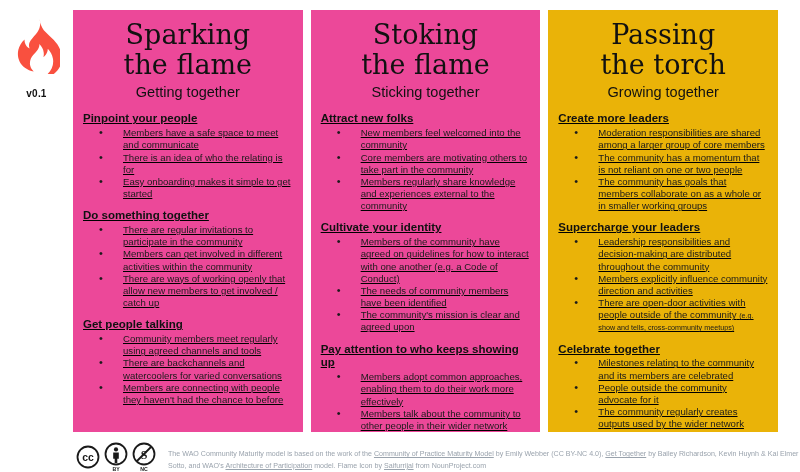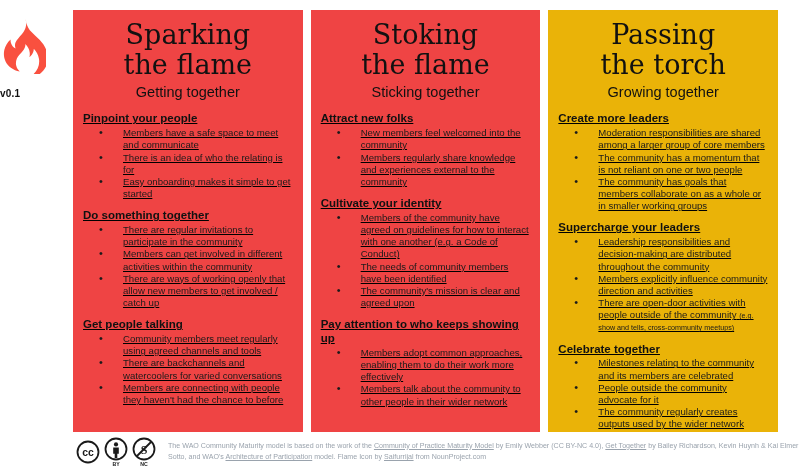--- a/index.html
+++ b/index.html
@@ -9,43 +9,43 @@
     font-family: "Liberation Sans", sans-serif;
     overflow: hidden;
   }
   .page { position: relative; width: 800px; height: 472px; background: #fff; }
 
   
   .brand {
     position: absolute; left: 0; top: 10px;
     width: 73px; height: 110px;
     display: flex; flex-direction: column;
-    align-items: flex-start; justify-content: flex-start;
+    align-items: center; justify-content: flex-start;
   }
   .flame-icon { width: 46px; height: 56px; display: block; margin-top: 8px; }
   .version {
     margin-top: 14px;
     font-size: 10px; font-weight: bold; color: #111;
     letter-spacing: .2px;
   }
 
   
   .columns {
     position: absolute; left: 73px; top: 10px;
     width: 705px; height: 422px;
     display: flex; gap: 8px;
   }
   .col {
     flex: 1 1 0;
     padding: 10px 10px 8px 10px;
     display: flex; flex-direction: column;
     overflow: hidden;
   }
-  .col-1 { background: #ef4444; }
-  .col-2 { background: #ef4444; }
+  .col-1 { background: #ec4899; }
+  .col-2 { background: #ec4899; }
   .col-3 { background: #eab308; }
 
   .col-head { text-align: center; margin-bottom: 12px; }
   .col-title {
     font-family: "DejaVu Serif", "Liberation Serif", serif;
     font-size: 27px; line-height: 1.12;
     color: #111; font-weight: normal;
     white-space: pre-line;
   }
   .col-sub {
@@ -72,21 +72,21 @@
     content: "\2022";
     position: absolute; left: 16px; top: -1px;
     font-size: 11px; color: #1a1a1a;
   }
   .tiny { font-size: 7.2px; }
 
   
   .footer {
     position: absolute; left: 0; bottom: 0;
     width: 800px; height: 40px;
-    display: flex; align-items: center;
+    display: flex; align-items: flex-end;
     padding-left: 76px;
   }
   .cc-badges { display: flex; align-items: center; gap: 4px; margin-right: 12px; }
   .cc-badge { display: block; }
   .footer-text {
     font-size: 7.1px; line-height: 1.62; color: #9aa3ad;
     max-width: 640px;
   }
   .footer-text a, .lnk {
     color: #9aa3ad; text-decoration: underline;
@@ -141,20 +141,21 @@
     <div class="col col-2">
       <div class="col-head">
         <div class="col-title">Stoking
 the flame</div>
         <div class="col-sub">Sticking together</div>
       </div>
       <div class="section">
         <div class="section-title">Attract new folks</div>
         <ul class="bullets">
           <li>New members feel welcomed into the community</li>
+          <li>Core members are motivating others to take part in the community</li>
           <li>Members regularly share knowledge and experiences external to the community</li>
         </ul>
       </div>
       <div class="section">
         <div class="section-title">Cultivate your identity</div>
         <ul class="bullets">
           <li>Members of the community have agreed on guidelines for how to interact with one another (e.g. a Code of Conduct)</li>
           <li>The needs of community members have been identified</li>
           <li>The community's mission is clear and agreed upon</li>
         </ul>

